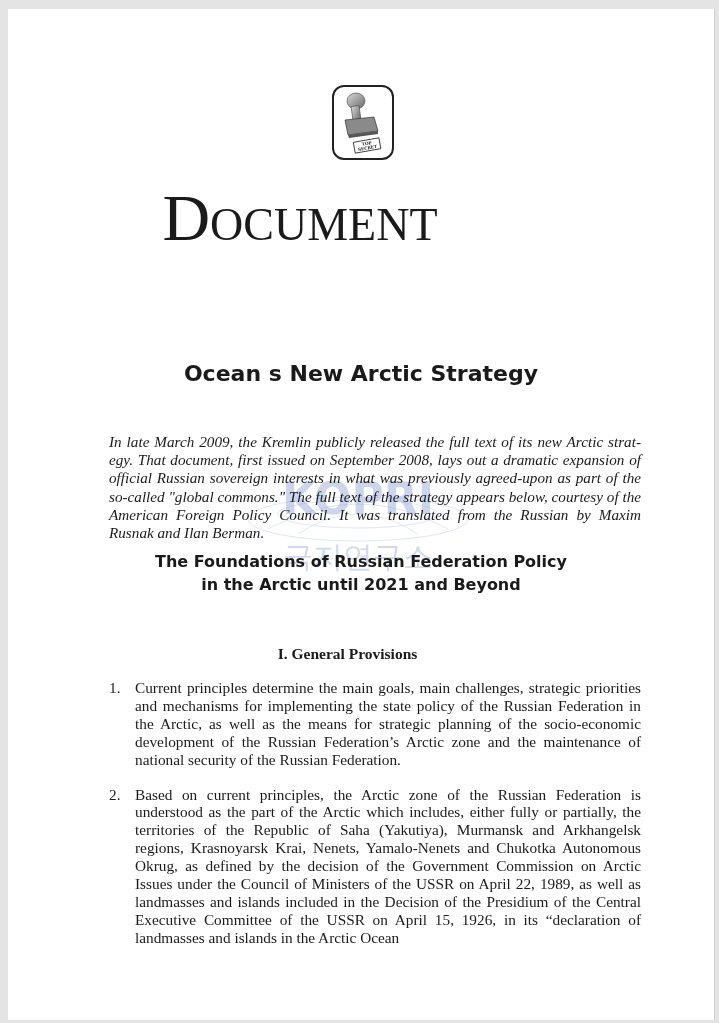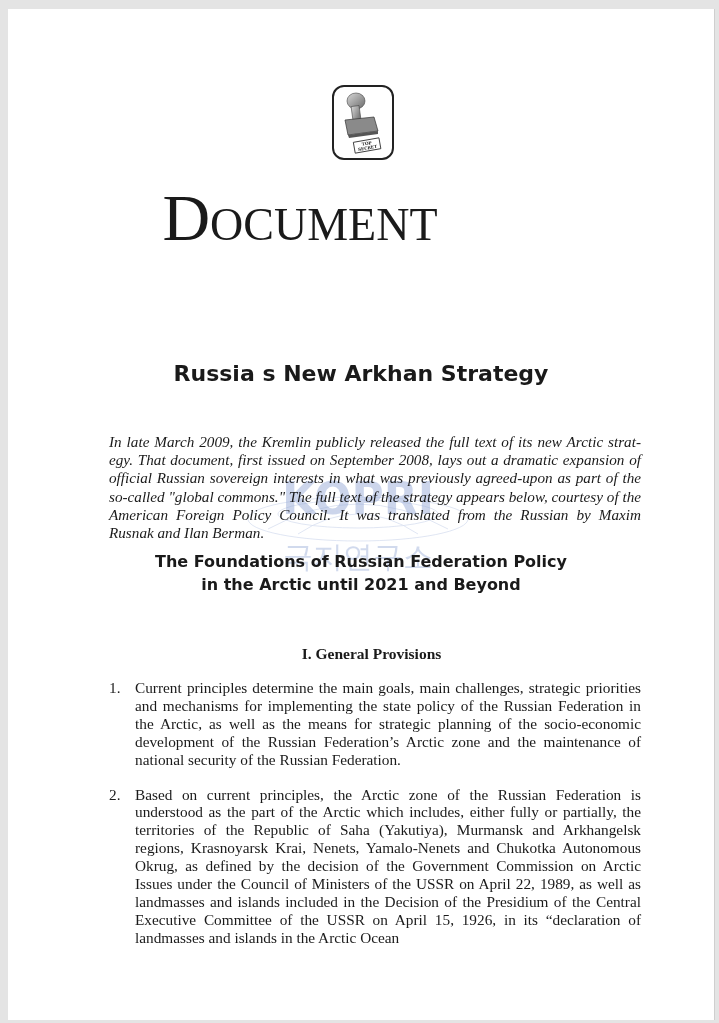--- a/index.html
+++ b/index.html
@@ -43,21 +43,21 @@
     position: absolute; left: 0; width: 706px; top: 541px; text-align: center;
     font-family: "DejaVu Sans", "Liberation Sans", sans-serif; font-weight: bold;
     font-size: 16px; line-height: 23px;
   }
   .issued {
     position: absolute; left: 0; width: 706px; top: 583px; text-align: center;
     font-size: 15px; line-height: 18px;
   }
   .section-heading {
     position: absolute; left: 0; width: 679px; top: 636px; text-align: center;
-    font-weight: bold; font-size: 15.5px; line-height: 18px; margin-left: 24px;
+    font-weight: bold; font-size: 15.5px; line-height: 18px;
   }
   .list {
     position: absolute; left: 101px; width: 532px; top: 670px;
     font-size: 15.3px; line-height: 17.9px;
   }
   .item { position: relative; padding-left: 26px; text-align: justify; margin-bottom: 17px; }
   .item .num { position: absolute; left: 0; top: 0; }
 </style>
 </head>
 <body>
@@ -88,21 +88,21 @@
       <polygon points="11,33 40,30 44,44 14,48" fill="#8a8a8a" stroke="#333" stroke-width="0.7"></polygon>
       <polygon points="14,48 44,44 44,47 15,51" fill="#555"></polygon>
       <rect x="20" y="53" width="26" height="11" fill="#fff" stroke="#222" stroke-width="0.8" transform="rotate(-10 33 58)"></rect>
       <text x="33" y="58" text-anchor="middle" font-family="DejaVu Serif, serif" font-weight="bold" font-size="4.2" fill="#222" transform="rotate(-10 33 58)">TOP</text>
       <text x="33" y="62.5" text-anchor="middle" font-family="DejaVu Serif, serif" font-weight="bold" font-size="4.2" fill="#222" transform="rotate(-10 33 58)">SECRET</text>
     </svg>
   </div>
 
   <div class="doc-title">Document</div>
 
-  <div class="headline">Russia s New Arkhan Strategy</div>
+  <div class="headline">Ocean s New Arctic Strategy</div>
 
   <div class="intro">In late March 2009, the Kremlin publicly released the full text of its new Arctic strat­egy. That document, first issued on September 2008, lays out a dramatic expansion of official Russian sovereign interests in what was previously agreed-upon as part of the so-called "global commons." The full text of the strategy appears below, cour­tesy of the American Foreign Policy Council. It was translated from the Russian by Maxim Rusnak and Ilan Berman.</div>
 
   <div class="subtitle">
     <div>The Foundations of Russian Federation Policy</div>
     <div>in the Arctic until 2021 and Beyond</div>
   </div>
 
 
   <div class="section-heading">I. General Provisions</div>

